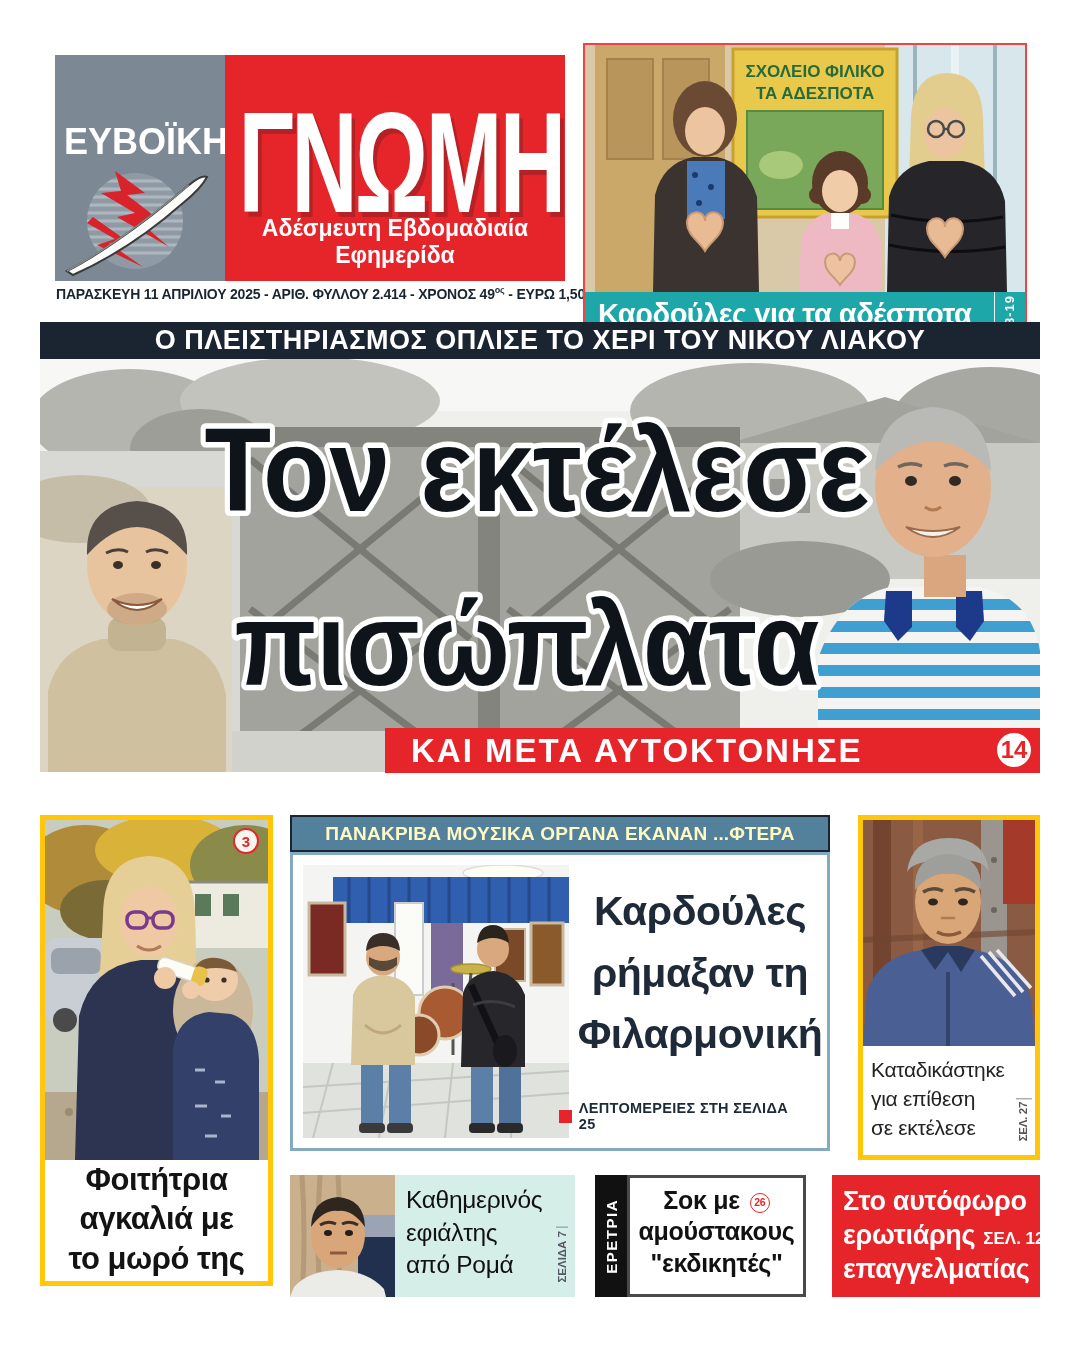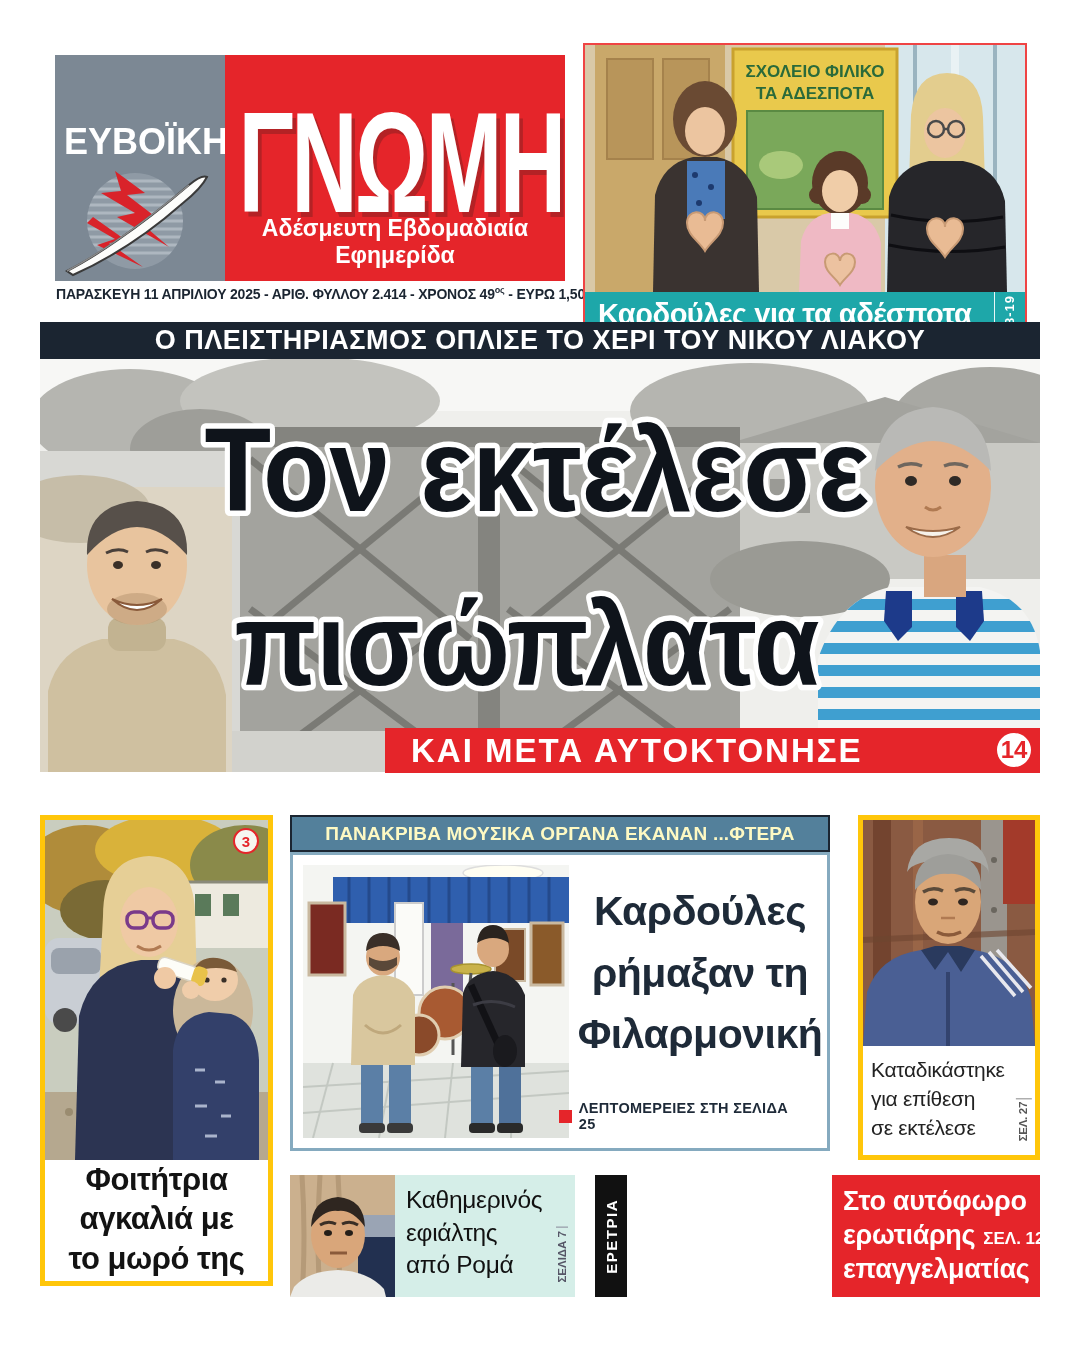--- a/index.html
+++ b/index.html
@@ -439,20 +439,25 @@
       <div>από Ρομά</div>
     </div>
     <div class="roma-page">
         <span class="vtext">ΣΕΛΙΔΑ 7</span>
       </div>
   </div>
 
   <div class="abs eretria-tag">
     <span class="vtext">ΕΡΕΤΡΙΑ</span>
   </div>
+  <div class="abs eretria-box">
+    <div class="eretria-line"><span>Σοκ με</span><span class="badge26">26</span></div>
+    <div class="eretria-line">αμούστακους</div>
+    <div class="eretria-line">"εκδικητές"</div>
+  </div>
 
   <div class="abs court-box">
     <div class="court-line">Στο αυτόφωρο</div>
     <div class="court-line"><span>ερωτιάρης</span><span class="court-page">ΣΕΛ. 12</span></div>
     <div class="court-line">επαγγελματίας</div>
   </div>
 
 </div>
 
 </body></html>

